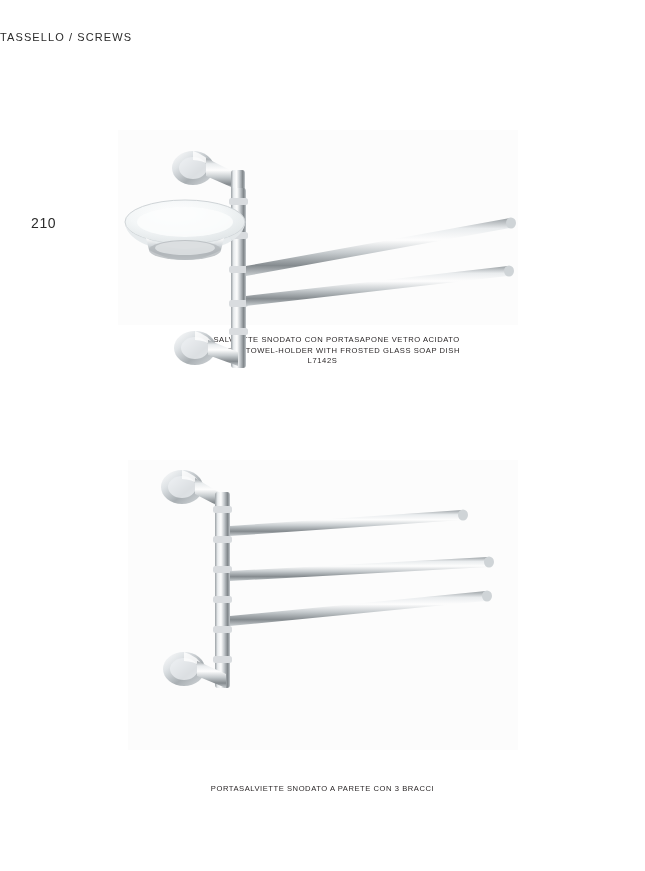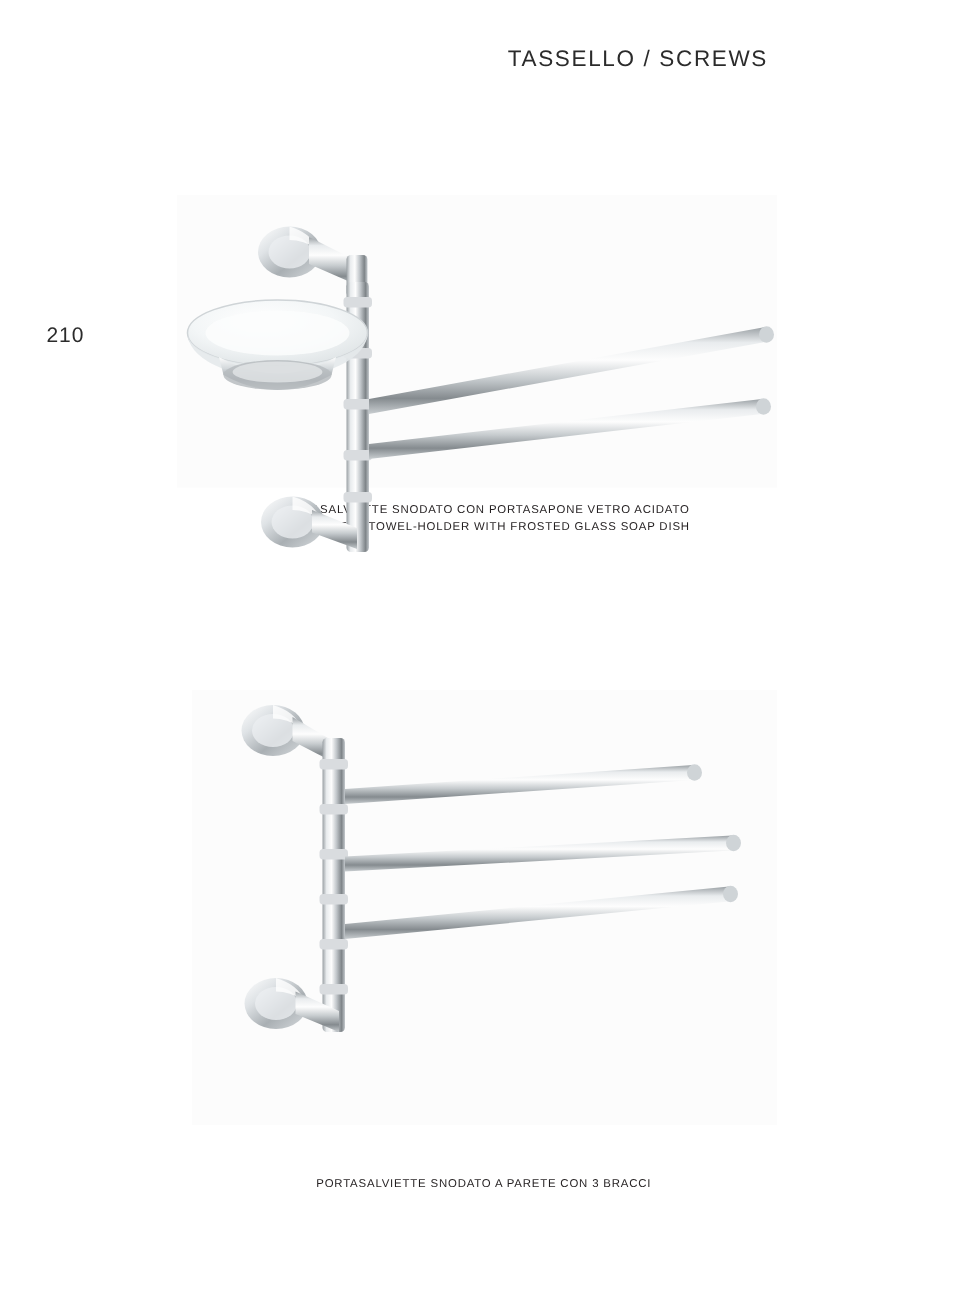--- a/index.html
+++ b/index.html
@@ -21,22 +21,22 @@
     inset: 0;
     background: #ffffff;
   }
 
   
   .page-header {
     position: absolute;
     top: 31px;
     left: 0;
     width: 512px;
-    text-align: right;
-    font-size: 15px;
+    text-align: left;
+    font-size: 11px;
     letter-spacing: 1.1px;
     color: #2b2b2b;
   }
 
   
   .page-number {
     position: absolute;
     top: 215px;
     left: 31px;
     font-size: 14px;
@@ -180,20 +180,21 @@
         <ellipse cx="185" cy="152" rx="48" ry="15" fill="#fbfdfd" opacity="0.85"></ellipse>
 
         <path d="M146 168 q39 22 78 0 l-3 12 q-36 20 -72 0 z" fill="url(#dishRim1)"></path>
         <ellipse cx="185" cy="180" rx="36" ry="10" fill="#b7bcc0" opacity="0.85"></ellipse>
         <ellipse cx="185" cy="178" rx="30" ry="7" fill="#e8ebed" opacity="0.7"></ellipse>
       </svg>
     </div>
     <div class="product-caption">
       <div>PORTASALVIETTE SNODATO CON PORTASAPONE VETRO ACIDATO</div>
       <div>ARTICULATED TOWEL-HOLDER WITH FROSTED GLASS SOAP DISH</div>
+      <div class="code">L7142S</div>
     </div>
   </div>
 
   <div class="product" id="product-2">
     <div class="product-figure">
       <svg class="product-art" width="645" height="310" viewBox="0 0 645 310">
         <defs>
           <linearGradient id="tubeH2" x1="0" y1="0" x2="0" y2="1">
             <stop offset="0%" stop-color="#9aa0a4"></stop>
             <stop offset="18%" stop-color="#e9ecee"></stop>

